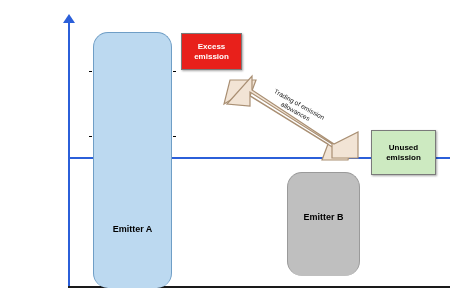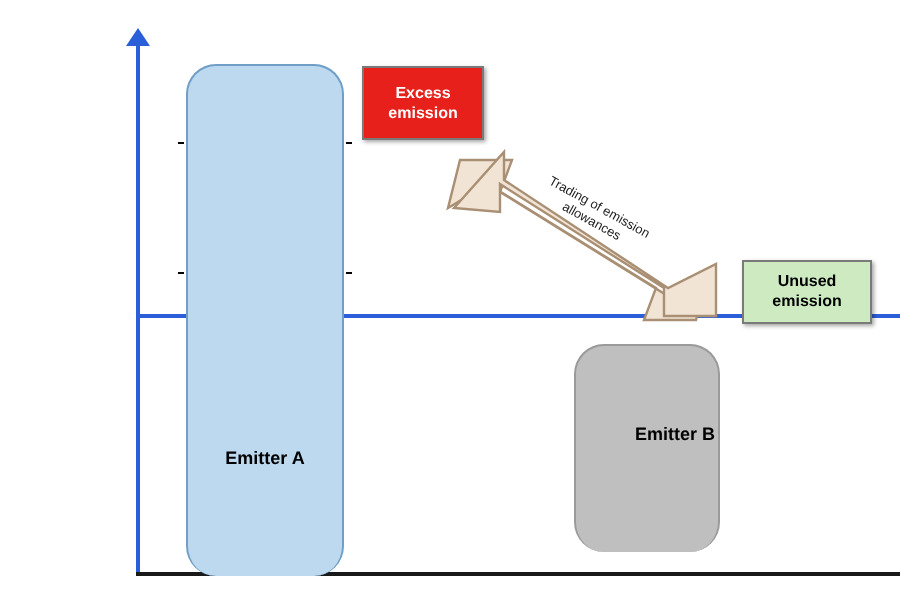--- a/index.html
+++ b/index.html
@@ -68,21 +68,20 @@
     border-top: 1px solid #6f9ec6;
   }
   .bar-b {
     left: 287px;
     top: 172px;
     width: 73px;
     height: 104px;
     background: #bfbfbf;
     border: 1px solid #9a9a9a;
     border-bottom: none;
-    padding-left: 14px;
   }
 
   .bar-label {
     position: absolute;
     font-size: 9px;
     color: #000000;
     font-weight: bold;
     text-align: center;
     width: 100%;
   }
@@ -117,21 +116,21 @@
     top: 33px;
     width: 61px;
     height: 37px;
     background: #e8201b;
     color: #ffffff;
   }
   .callout-unused {
     left: 371px;
     top: 130px;
     width: 65px;
-    height: 32px;
+    height: 45px;
     background: #cdeac1;
     color: #000000;
   }
 
   
   .arrow-wrap {
     position: absolute;
     left: 222px;
     top: 74px;
     width: 140px;

